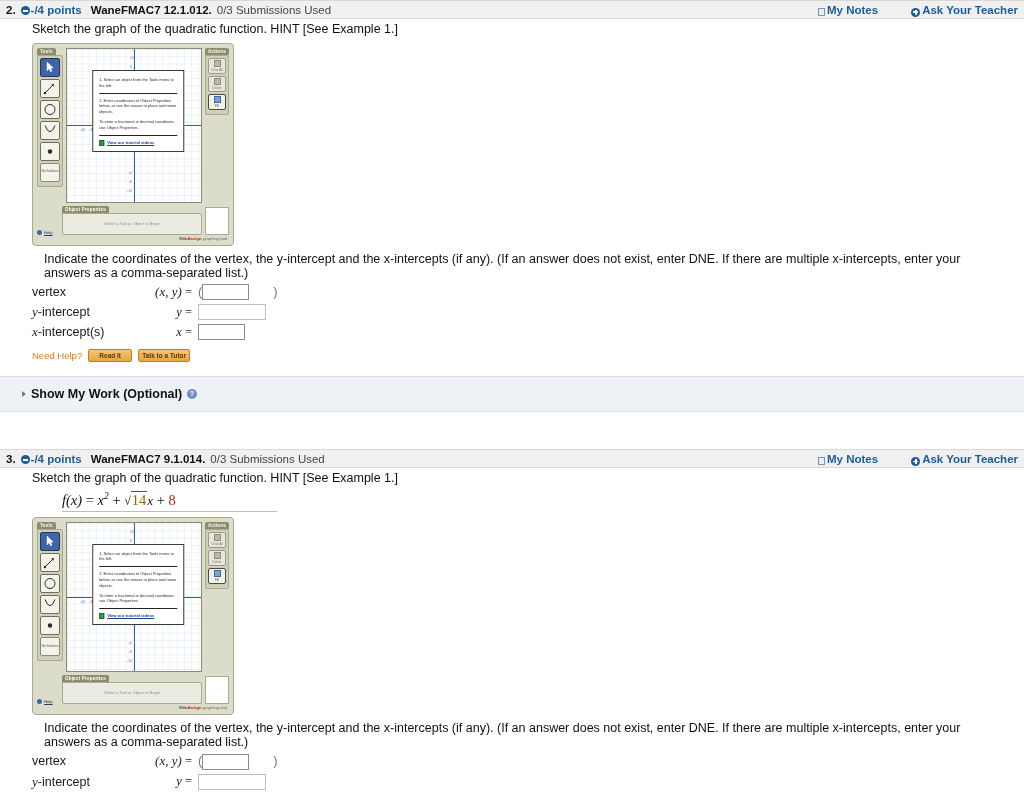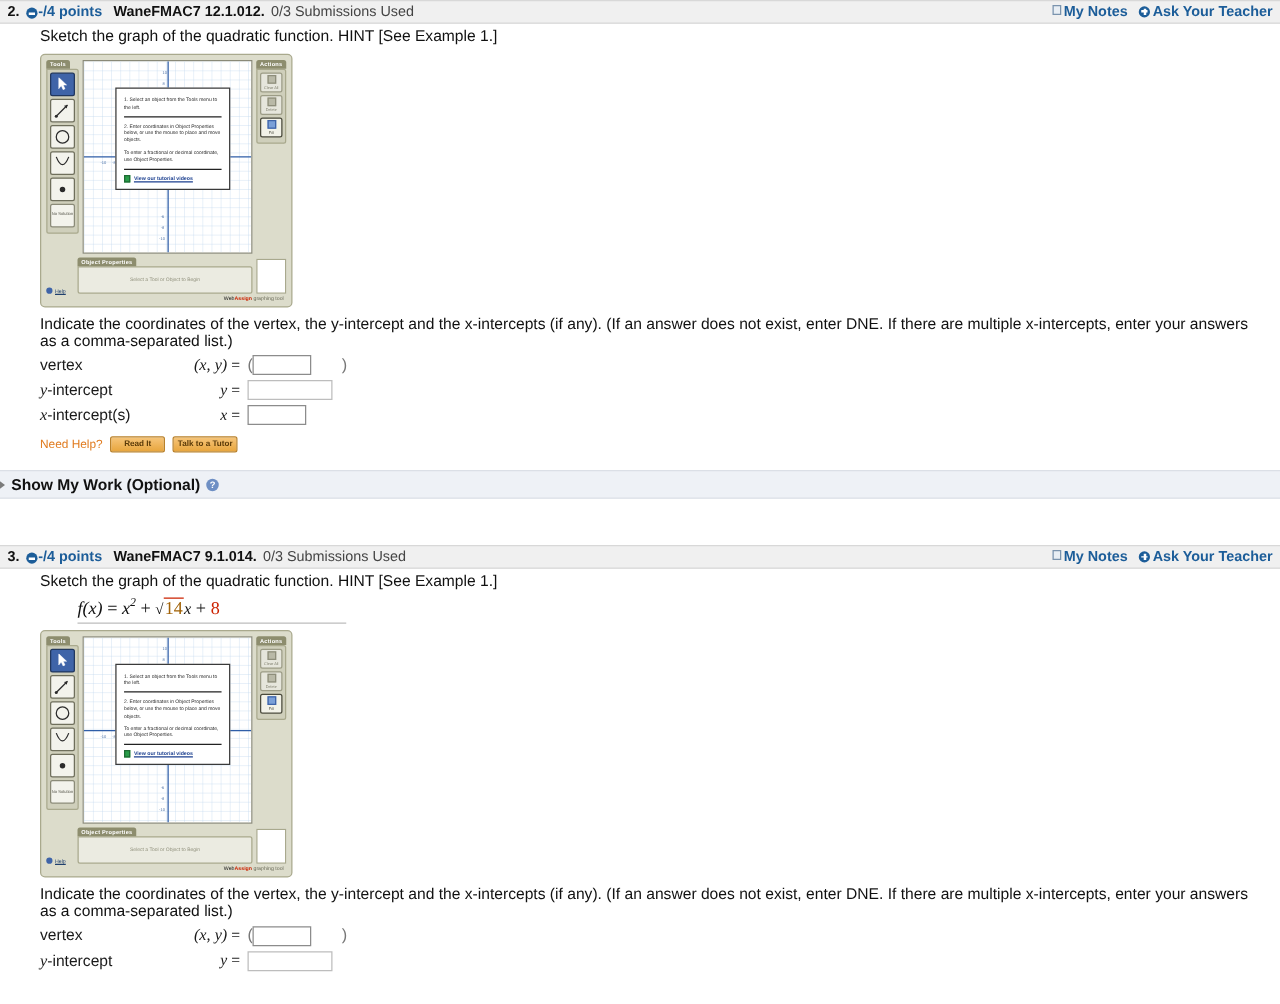--- a/index.html
+++ b/index.html
@@ -32,22 +32,23 @@
   .pts-icon::after {
     content: ""; position: absolute; left: 2px; top: 4px;
     width: 5px; height: 1.5px; background: #fff;
   }
   .q-points { color: #1c5d99; font-weight: bold; margin-right: 9px; }
   .q-code { font-weight: bold; color: #111; margin-right: 5px; }
   .q-subs { color: #444; font-weight: normal; }
   .q-header-right { margin-left: auto; display: flex; align-items: center; gap: 9px; padding-right: 2px;}
   .hdr-link {
     color: #1c5d99; font-weight: bold; font-size: 11.5px;
-    text-decoration: none; display: inline-flex; align-items: flex-start; gap: 2px;
+    text-decoration: none; display: inline-flex; align-items: flex-end; gap: 2px;
     cursor: pointer;
+    margin-left: 24px;
   }
   .notes-glyph {
     display:inline-block; width:7px; height:8px;
     border:1px solid #7a93ad; background:#e8eef4; position:relative; top:0px;
   }
   .plus-glyph {
     display:inline-block; width:9px; height:9px; border-radius:50%;
     background:#1c5d99; position:relative; top:1px;
   }
   .plus-glyph::before { content:""; position:absolute; left:4px; top:2px; width:1.5px; height:5px; background:#fff; }
@@ -158,21 +159,21 @@
   .obj-right { width: 24px; height: 28px; background:#fff; border:1px solid #a9a98d; }
   .gt-brand {
     text-align:right; font-size:4.2px; color:#6d6d5c; padding: 1px 2px 0 0;
   }
   .gt-brand .wa { color:#111; }
   .gt-brand .asg { color:#cc2200; font-weight:bold; }
 
   
   .answer-prompt {
     font-size: 12.5px; color:#111; line-height: 1.12;
-    margin: 6px 0 2px 0; padding-right: 18px;
+    margin: 6px 0 2px 12px; padding-right: 18px;
   }
   .ans-table { border-collapse: collapse; margin-top: 2px; }
   .ans-table td { padding: 2px 0; vertical-align: middle; font-size: 12.5px; }
   .ans-label { width: 108px; }
   .ans-eq { width: 58px; text-align: right; padding-right: 6px !important;
             font-family:"Liberation Serif", serif; font-style: italic; font-size:13px;}
   .ans-eq .nonital { font-style: normal; }
   .paren { color:#777; font-size: 13px; }
   .ans-input {
     border: 1px solid #8c8c8c; background:#fff; height: 16px; width: 47px;
@@ -188,21 +189,21 @@
     background: linear-gradient(#f6c57a, #e8a63e);
     border:1px solid #b9812a; border-radius:2px;
     color:#5a3a08; font-size:6.5px; font-weight:bold;
     padding: 2px 0; width: 44px; text-align:center; cursor:pointer;
   }
   .nh-btn.wide { width: 52px; }
 
   
   .smw-bar {
     background:#eef1f6; border-top:1px solid #dbdfe6; border-bottom:1px solid #dbdfe6;
-    height: 23px; display:flex; align-items:center; gap:5px;
+    height: 36px; display:flex; align-items:center; padding-left: 22px; gap:5px;
     margin-top: 14px;
   }
   .smw-caret {
     width:0;height:0;border-left:4px solid #7b7b7b;
     border-top:3.5px solid transparent;border-bottom:3.5px solid transparent;
   }
   .smw-title { font-weight:bold; font-size:12.5px; color:#111; }
   .smw-help {
     width:10px;height:10px;border-radius:50%;background:#6e8fc4;
     color:#fff;font-size:7.5px;font-weight:bold;line-height:10px;text-align:center;

